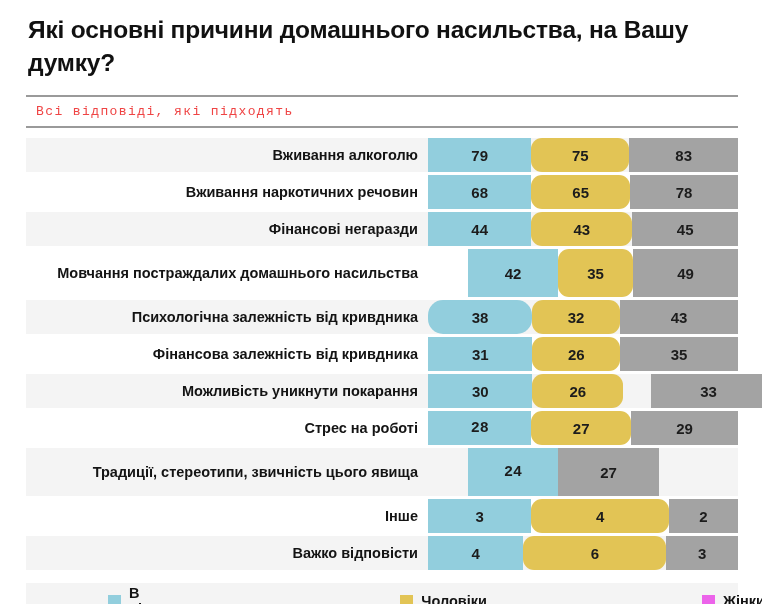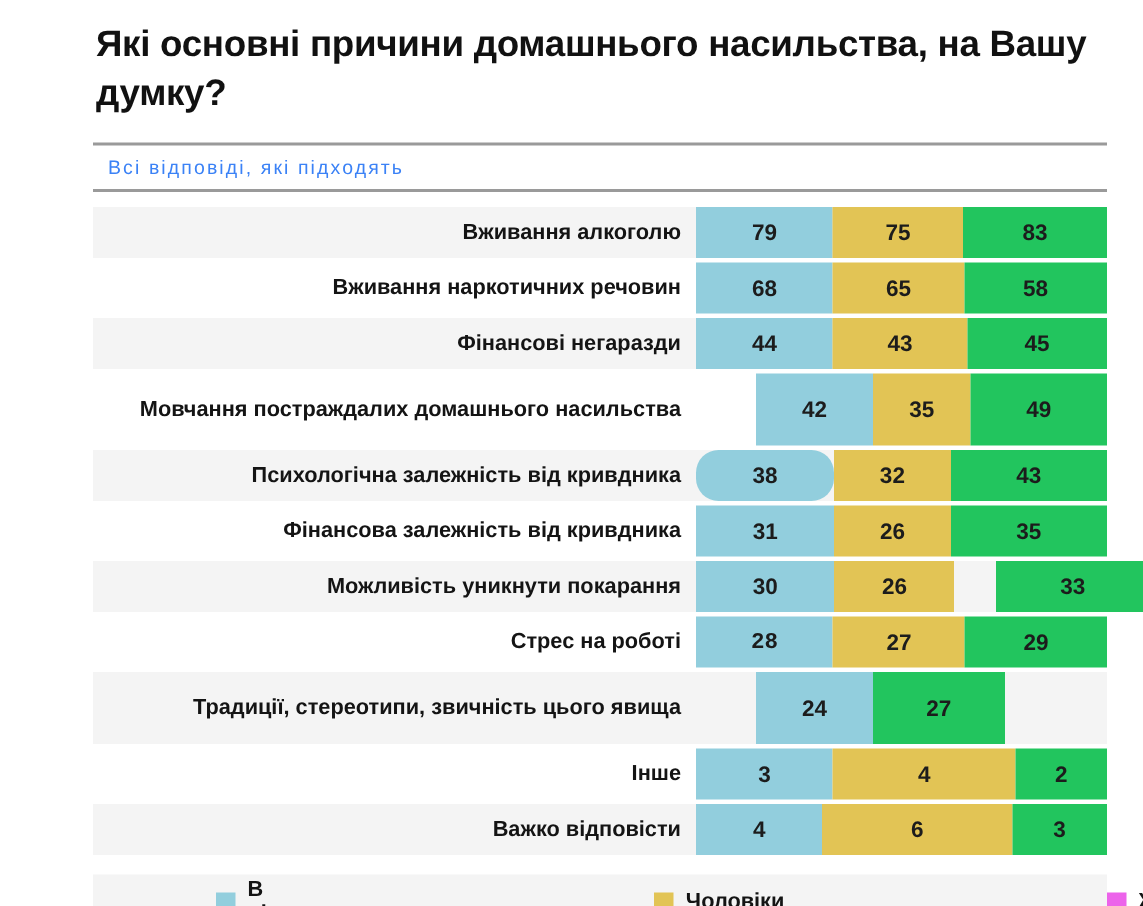--- a/index.html
+++ b/index.html
@@ -12,21 +12,20 @@
     height: 604px;
     font-family: "Liberation Sans", sans-serif;
     color: #1a1a1a;
     overflow: hidden;
   }
   .page {
     position: relative;
     width: 762px;
     height: 604px;
     box-sizing: border-box;
-    padding-left: 36px;
   }
 
   
   .title {
     margin: 0;
     padding: 14px 30px 0 28px;
     font-size: 24.5px;
     font-weight: bold;
     line-height: 1.33;
     letter-spacing: -0.2px;
@@ -34,24 +33,24 @@
   }
 
   
   .subtitle-band {
     margin: 16px 24px 0 26px;
     border-top: 2px solid #9a9a9a;
     border-bottom: 2px solid #9a9a9a;
     padding: 7px 0 7px 10px;
   }
   .subtitle {
-    font-family: Liberation Sans, sans-serif;
+    font-family: Liberation Mono, monospace;
     font-size: 13px;
     letter-spacing: 1.4px;
-    color: #3b82f6;
+    color: #ef4444;
     white-space: nowrap;
   }
 
   
   .chart {
     margin: 10px 24px 0 26px;
   }
   .row {
     display: flex;
     align-items: stretch;
@@ -90,22 +89,22 @@
     display: flex;
     align-items: center;
     justify-content: center;
     font-size: 15px;
     font-weight: bold;
     color: #1c1c1c;
     min-width: 0;
     overflow: hidden;
   }
   .seg-total { background: #92cedd; }
-  .seg-men   { background: #e2c455; }
-  .seg-women { background: #22c55e; }
+  .seg-men   { background: #e2c455; border-radius: 11px; }
+  .seg-women { background: #a3a3a3; }
 
   
   .legend {
     margin: 13px 24px 0 26px;
     background: #f4f4f4;
     height: 36px;
     display: flex;
     align-items: center;
   }
   .legend-item {
@@ -143,21 +142,21 @@
           <div class="seg seg-total" style="flex: 0 0 33.3333%;">79</div>
           <div class="seg seg-men" style="flex: 0 0 31.6456%;">75</div>
           <div class="seg seg-women" style="flex: 0 0 35.0211%;">83</div>
         </div>
       </div>
       <div class="row">
         <div class="row-label">Вживання наркотичних речовин</div>
         <div class="row-bars">
           <div class="seg seg-total" style="flex: 0 0 33.3333%;">68</div>
           <div class="seg seg-men" style="flex: 0 0 31.8627%;">65</div>
-          <div class="seg seg-women" style="flex: 0 0 34.8039%;">58</div>
+          <div class="seg seg-women" style="flex: 0 0 34.8039%;">78</div>
         </div>
       </div>
       <div class="row striped">
         <div class="row-label">Фінансові негаразди</div>
         <div class="row-bars">
           <div class="seg seg-total" style="flex: 0 0 33.3333%;">44</div>
           <div class="seg seg-men" style="flex: 0 0 32.5758%;">43</div>
           <div class="seg seg-women" style="flex: 0 0 34.0909%;">45</div>
         </div>
       </div>
@@ -197,21 +196,21 @@
         <div class="row-label">Стрес на роботі</div>
         <div class="row-bars">
           <div class="seg seg-total" style="flex: 0 0 33.3333%; font-family: Liberation Mono, monospace;">28</div>
           <div class="seg seg-men" style="flex: 0 0 32.1429%;">27</div>
           <div class="seg seg-women" style="flex: 0 0 34.5238%;">29</div>
         </div>
       </div>
       <div class="row striped tall">
         <div class="row-label">Традиції, стереотипи, звичність цього явища</div>
         <div class="row-bars">
-          <div class="seg seg-total" style="flex: 0 0 33.3333%;">24</div>
+          <div class="seg seg-total" style="flex: 0 0 33.3333%; font-family: Liberation Mono, monospace;">24</div>
           <div class="seg seg-women" style="flex: 0 0 37.5%;">27</div>
         </div>
       </div>
       <div class="row">
         <div class="row-label">Інше</div>
         <div class="row-bars">
           <div class="seg seg-total" style="flex: 0 0 33.3333%;">3</div>
           <div class="seg seg-men" style="flex: 0 0 44.4444%;">4</div>
           <div class="seg seg-women" style="flex: 0 0 22.2222%;">2</div>
         </div>

